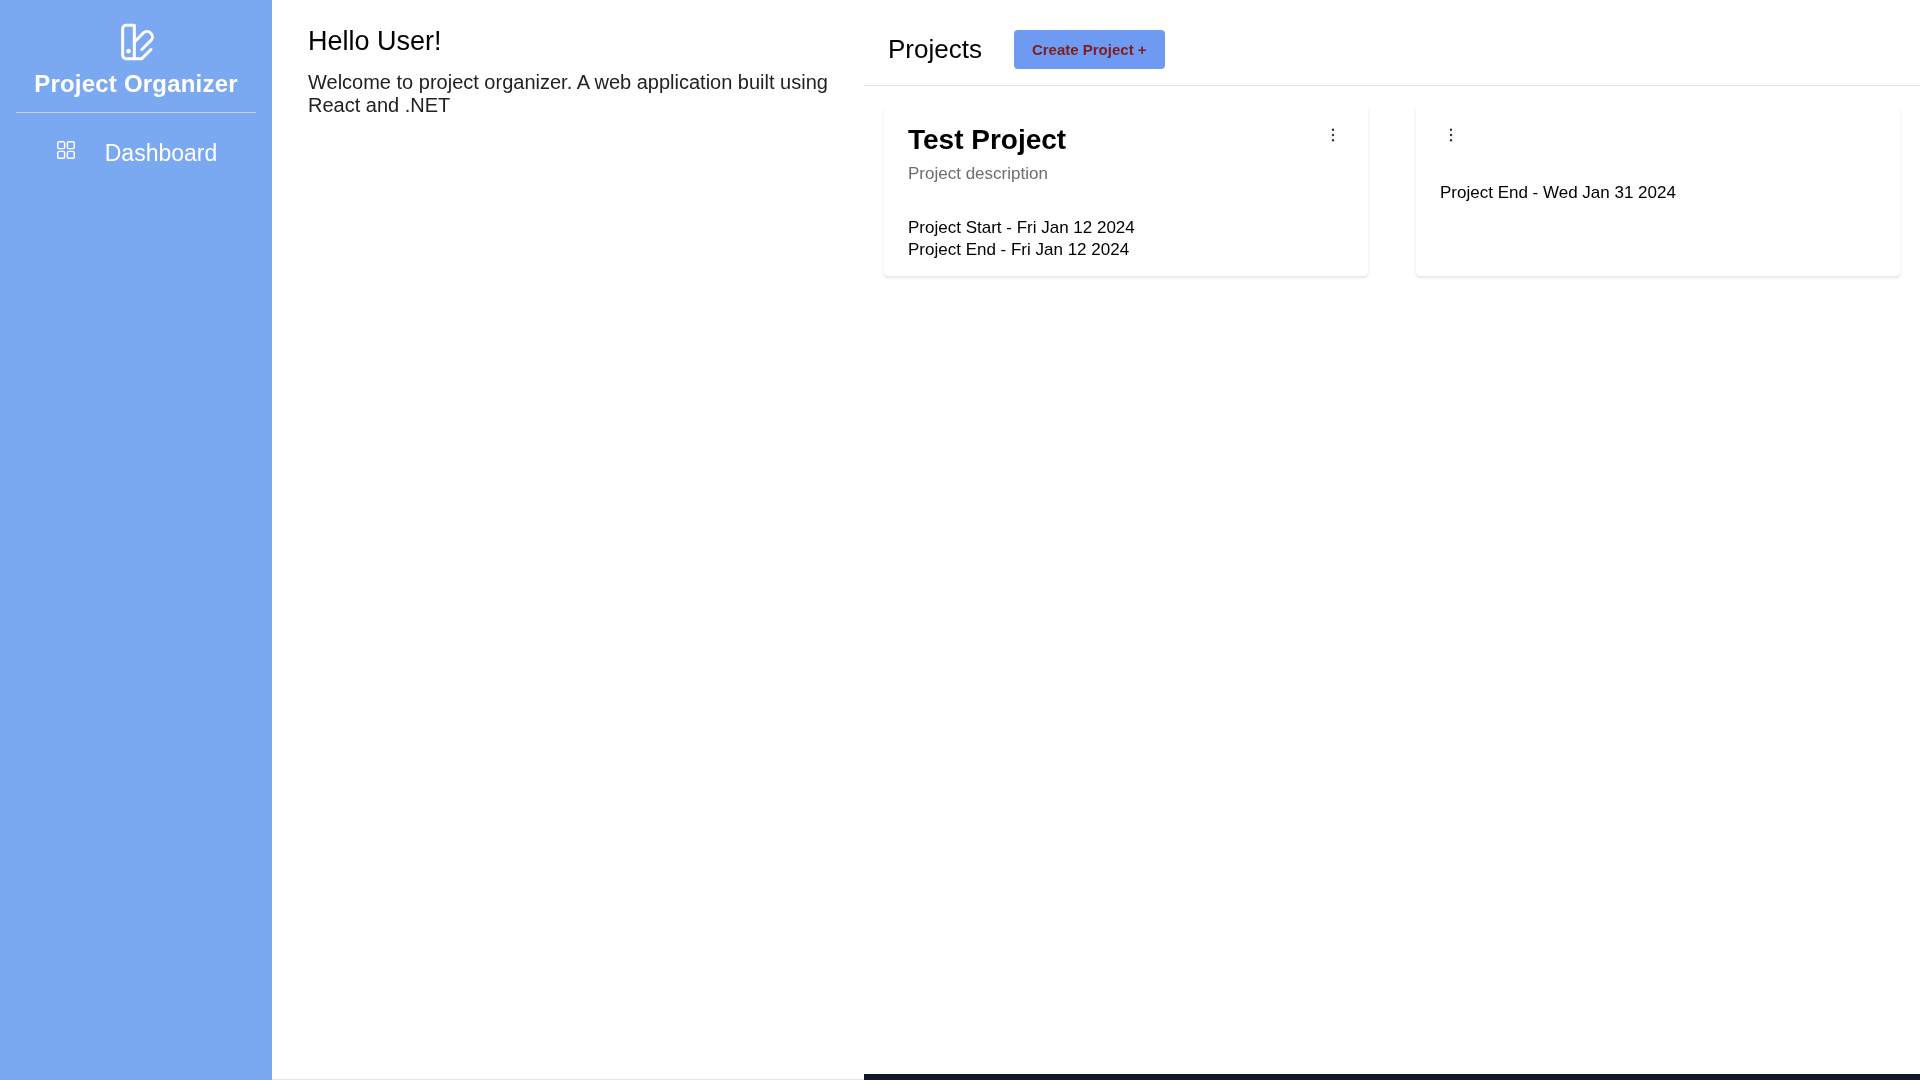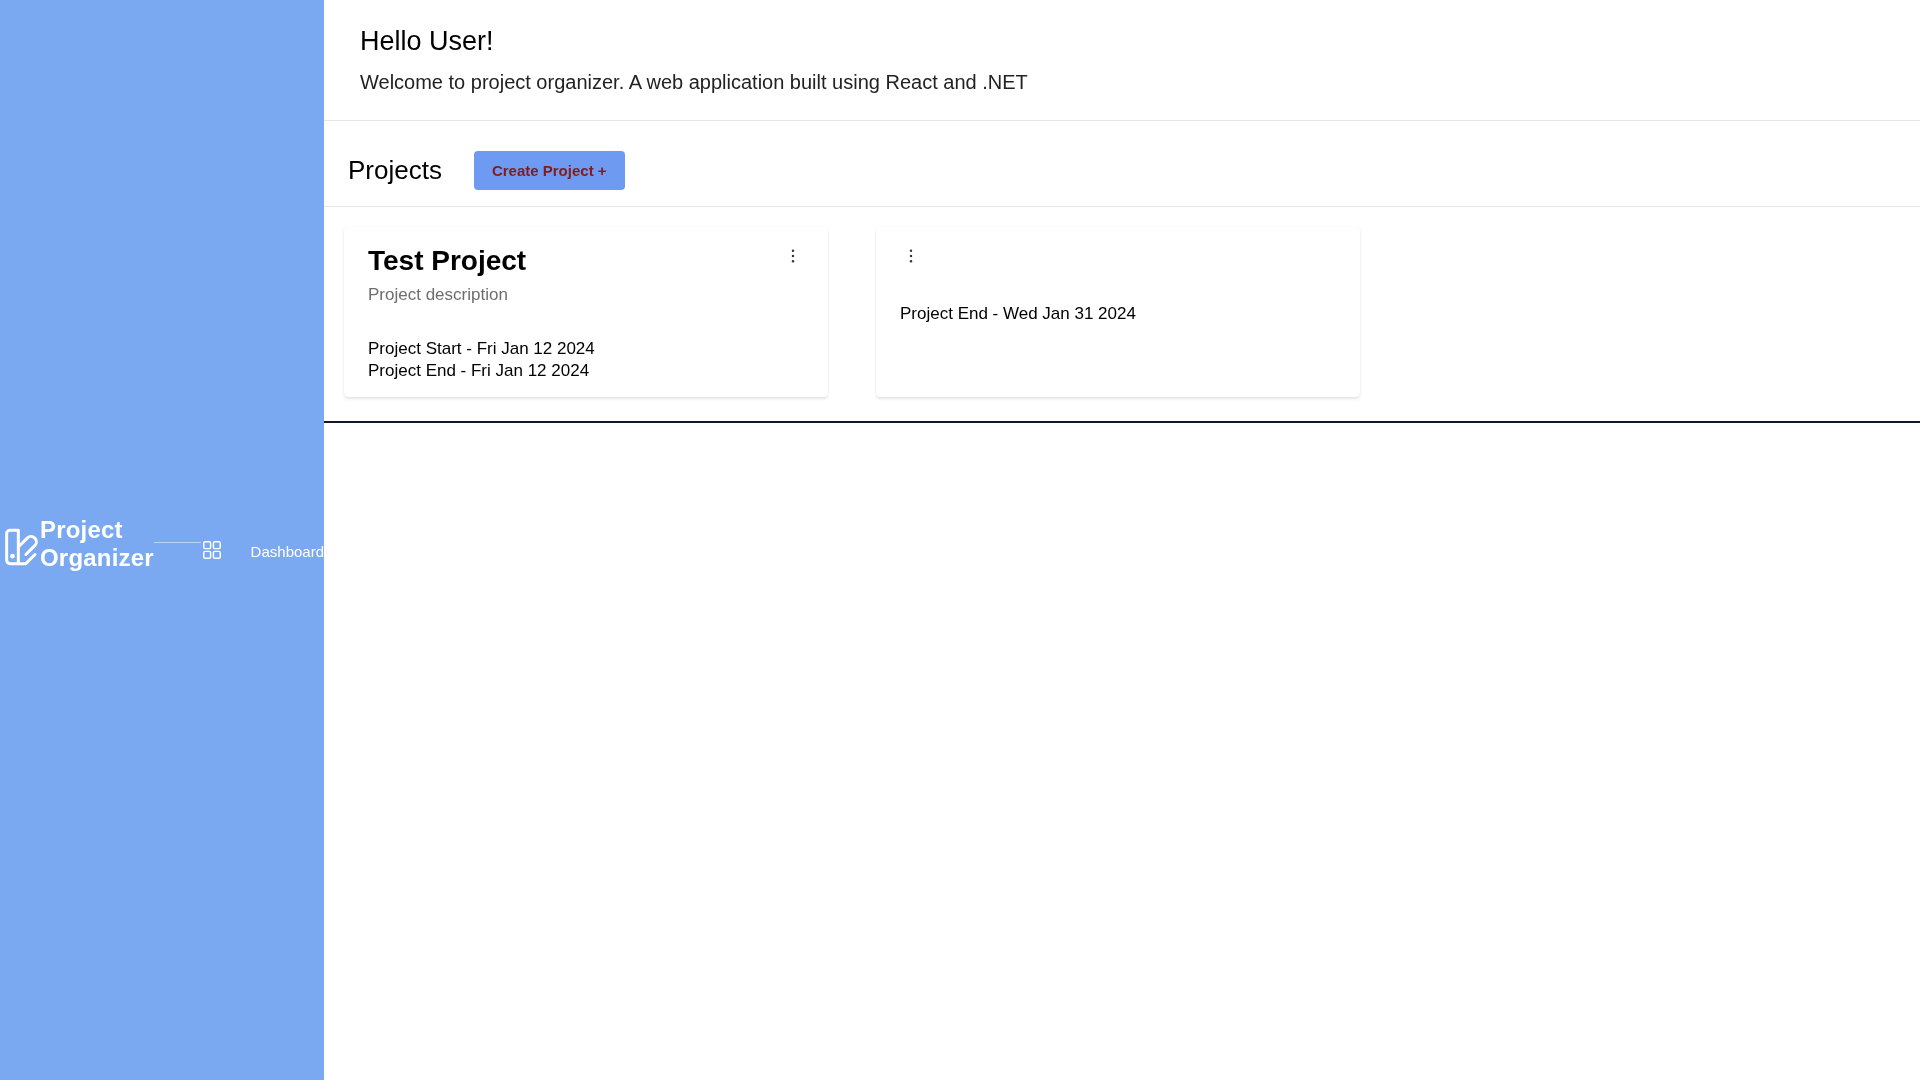--- a/index.html
+++ b/index.html
@@ -9,25 +9,25 @@
       font-family: "Segoe UI", Tahoma, Geneva, Verdana, sans-serif;
     }
     body {
       display: flex;
       width: 1920px;
       height: 1080px;
       overflow: hidden;
       background: #fff;
     }
     .sidebar {
-      width: 324px;
+      width: 272px;
       background: #7aa9f2;
       color: #fff;
       display: flex;
-      flex-direction: row;
+      flex-direction: column;
       align-items: center;
       padding-top: 22px;
     }
     .sidebar-logo {
       display: flex;
       justify-content: center;
       margin-bottom: 8px;
     }
     .sidebar-title {
       font-size: 24px;
@@ -39,48 +39,48 @@
       width: 88%;
       height: 1px;
       background: rgba(255,255,255,0.5);
       margin-bottom: 18px;
     }
     .sidebar-item {
       display: flex;
       align-items: center;
       justify-content: center;
       gap: 28px;
-      font-size: 15px;
+      font-size: 23px;
       font-weight: 400;
       cursor: pointer;
       width: 100%;
       padding: 8px 0;
     }
     .main {
       flex: 1;
       display: flex;
-      flex-direction: column;
+      flex-direction: row;
       overflow: auto;
     }
     .welcome-panel {
       padding: 26px 36px 26px 36px;
       border-bottom: 1px solid #e6e6e6;
     }
     .welcome-title {
       font-size: 27px;
       font-weight: 400;
       margin-bottom: 14px;
     }
     .welcome-sub {
       font-size: 20px;
       font-weight: 400;
       color: #222;
     }
     .projects-section {
-      border-bottom: 2px solid #0f172a;
+      border-bottom: 6px solid #0f172a;
       margin-top: 14px;
     }
     .projects-header {
       display: flex;
       align-items: center;
       gap: 32px;
       padding: 16px 20px 16px 20px;
       border-bottom: 1px solid #e6e6e6;
     }
     .projects-title {

